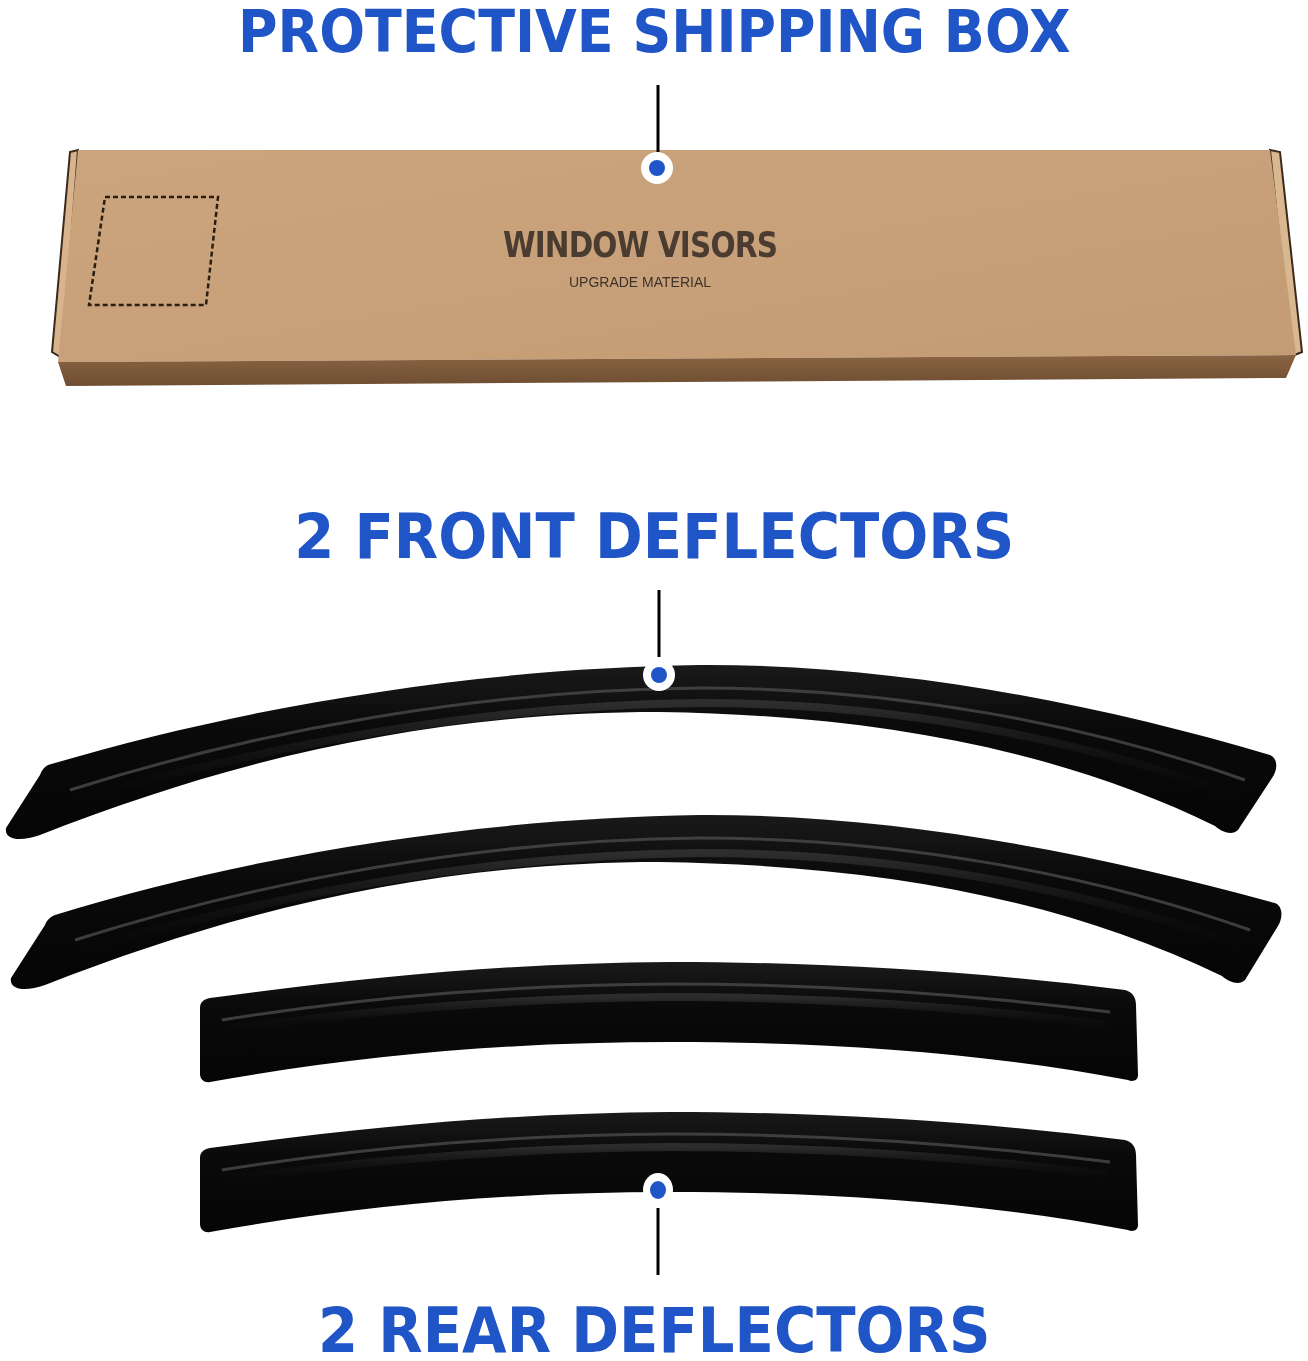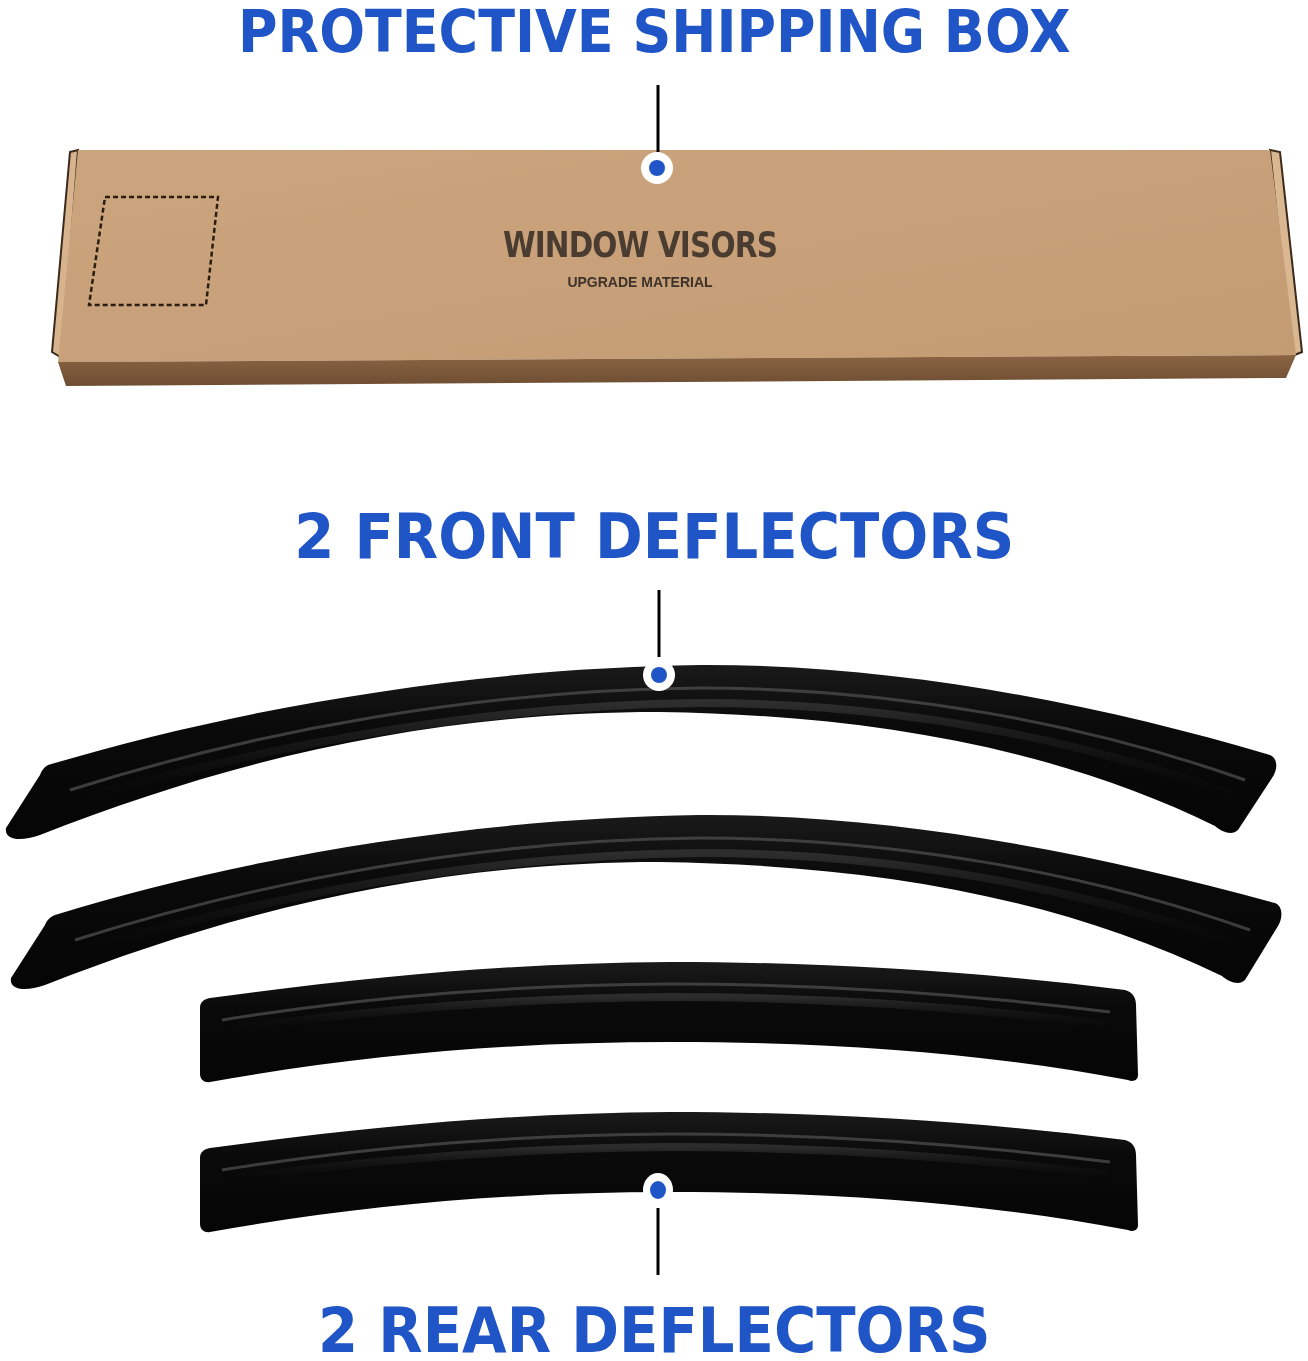--- a/index.html
+++ b/index.html
@@ -13,21 +13,21 @@
     #h-front { top: 500px;  font-size: 62px; transform: scaleX(0.93); transform-origin: 658px 0; }
     #h-rear  { top: 1294px; font-size: 62px; transform: scaleX(0.93); transform-origin: 658px 0; }
     .scene { position: absolute; left: 0; top: 0; width: 1308px; height: 1361px; }
     .box-title {
       position: absolute; left: 440px; top: 224px; width: 400px; text-align: center;
       font-family: "DejaVu Sans", sans-serif; font-weight: bold; font-size: 36px;
       color: #4a3c30; transform: scaleX(0.82); transform-origin: 200px 0; letter-spacing: -1px;
     }
     .box-sub {
       position: absolute; left: 440px; top: 274px; width: 400px; text-align: center;
-      font-family: "Liberation Sans", sans-serif; font-size: 14px; color: #3d332a; font-weight: bold;
+      font-family: "Liberation Sans", sans-serif; font-size: 14px; color: #3d332a;
     }
   </style>
 </head>
 <body>
 
 <svg class="scene" width="1308" height="1361" viewBox="0 0 1308 1361" xmlns="http://www.w3.org/2000/svg">
   <defs>
     <linearGradient id="cardTop" x1="0" y1="0" x2="1" y2="1">
       <stop offset="0" stop-color="#cba57d"></stop>
       <stop offset="0.5" stop-color="#c8a079"></stop>

